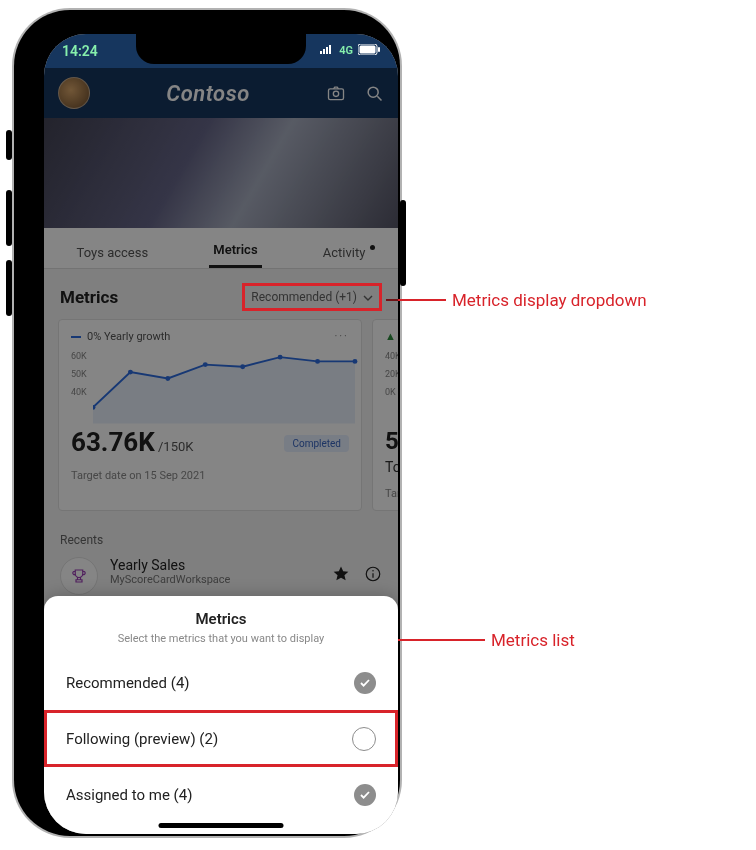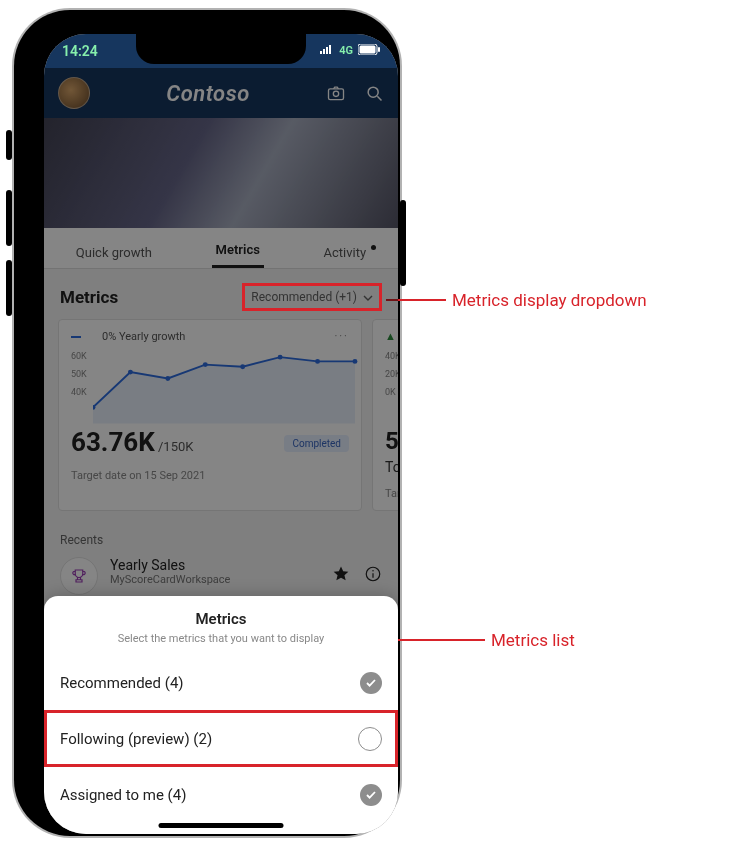--- a/index.html
+++ b/index.html
@@ -35,21 +35,21 @@
   .mrow{background:#f3f3f3;display:flex;align-items:center;justify-content:space-between;padding:14px 16px 8px 16px;}
   .mtitle{font-size:17px;font-weight:700;color:#222;}
   .mdrop{display:flex;align-items:center;gap:6px;font-size:12px;color:#333;border:1px solid transparent;padding:4px 6px;position:relative;z-index:21;}
   .mdrop .chev{width:10px;height:10px;}
   .red-box{border:3px solid #d8232a;box-sizing:border-box;}
   
   .cards{background:#f3f3f3;display:flex;gap:10px;padding:0 10px 14px 14px;overflow:hidden;}
   .card{background:#fff;border:1px solid #e0e0e0;border-radius:4px;padding:10px 12px 10px 12px;flex:0 0 auto;}
   .c-main{width:278px;}
   .c-peek{width:60px;}
-  .legend{font-size:11px;color:#555;display:flex;align-items:center;gap:21px;}
+  .legend{font-size:11px;color:#555;display:flex;align-items:center;gap:6px;}
   .legend .dash{width:10px;height:2px;background:#2d6cdf;}
   .more{margin-left:auto;color:#888;letter-spacing:2px;}
   .spark{position:relative;height:78px;margin:4px 0 2px 0;}
   .ylabel{position:absolute;left:0;font-size:9px;color:#888;}
   .big{font-size:26px;font-weight:700;color:#222;display:inline-block;}
   .of{font-size:13px;color:#555;vertical-align:baseline;}
   .pill{float:right;margin-top:8px;font-size:10px;background:#e6efff;color:#3a66c0;padding:3px 8px;border-radius:4px;}
   .cname{font-size:14px;color:#333;margin-top:4px;}
   .tdate{font-size:11px;color:#888;margin-top:12px;}
   
@@ -58,21 +58,21 @@
   .ritem{display:flex;gap:12px;margin-top:10px;}
   .rico{width:36px;height:36px;border-radius:50%;background:#fff;border:1px solid #e0e0e0;display:flex;align-items:center;justify-content:center;}
   .rico .cup{width:18px;height:18px;}
   .rtext .t1{font-size:14px;color:#222;}
   .rtext .t2{font-size:11px;color:#777;}
   .rside{margin-left:auto;display:flex;gap:14px;align-items:center;color:#444;}
   
   .sheet{position:absolute;left:0;right:0;bottom:0;background:#fff;border-top-left-radius:14px;border-top-right-radius:14px;z-index:30;padding:14px 0 12px 0;box-shadow:0 -2px 16px rgba(0,0,0,.2);}
   .sh-title{text-align:center;font-size:15px;font-weight:600;color:#222;}
   .sh-sub{text-align:center;font-size:11px;color:#888;margin:4px 0 10px 0;}
-  .opt{display:flex;align-items:center;justify-content:space-between;padding:16px 16px;font-size:15px;color:#222;border-top:1px solid rgba(0,0,0,0);}
+  .opt{display:flex;align-items:center;justify-content:space-between;padding:16px 22px;font-size:15px;color:#222;border-top:1px solid rgba(0,0,0,0);}
   .chk{width:22px;height:22px;border-radius:50%;display:flex;align-items:center;justify-content:center;}
   .chk.on{background:#8d8d8d;color:#fff;}
   .chk.off{border:1.5px solid #8d8d8d;}
   .opt.boxed{outline:3px solid #d8232a;outline-offset:-3px;}
   .homebar{position:absolute;bottom:6px;left:50%;transform:translateX(-50%);width:125px;height:5px;background:#000;border-radius:3px;z-index:40;}
   
   .callout{position:absolute;display:flex;align-items:center;}
   .cline{height:2px;background:#d8232a;}
   .clabel{color:#d8232a;font-size:17px;margin-left:6px;white-space:nowrap;}
 </style>
@@ -128,21 +128,21 @@
                 <circle cx="11" cy="11" r="6"></circle>
                 <line x1="16" y1="16" x2="21" y2="21"></line>
               </svg>
           </div>
         </div>
       </div>
 
       <div class="hero"></div>
 
       <div class="tabs">
-        <div class="tab">Quick growth</div>
+        <div class="tab">Toys access</div>
         <div class="tab active">Metrics</div>
         <div class="tab">
           <span>Activity</span>
           <span class="dot"></span>
         </div>
       </div>
 
       <div class="mrow">
         <div class="mtitle">Metrics</div>
         <div class="mdrop red-box">

